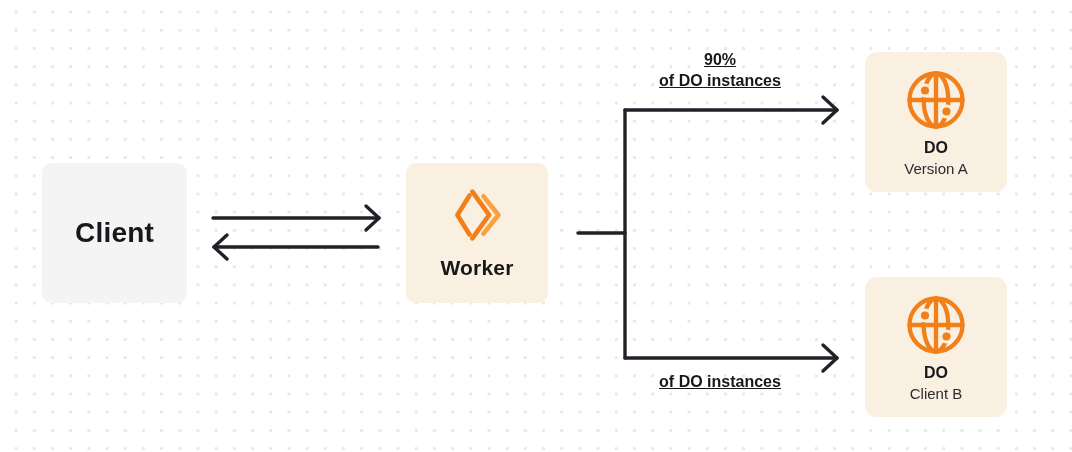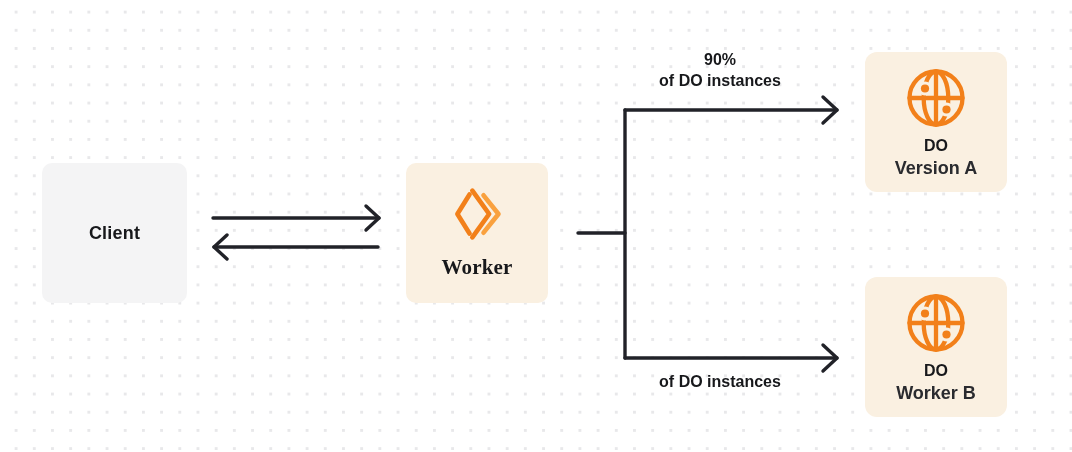--- a/index.html
+++ b/index.html
@@ -39,30 +39,30 @@
     position:absolute;
     border-radius:10px;
     display:flex;flex-direction:column;
     align-items:center;justify-content:center;
   }
   .client-node{
     left:42px;top:163px;width:145px;height:140px;
     background:var(--node-gray);
   }
   .client-node .node-label{
-    font-size:18px;font-weight:700;color:var(--text-dark);
+    font-size:28px;font-weight:700;color:var(--text-dark);
     letter-spacing:.2px;
   }
   .worker-node{
     left:406px;top:163px;width:142px;height:140px;
     background:var(--node-cream);
   }
   .worker-node .node-label{
     font-size:21px;font-weight:700;color:var(--text-dark);
-    margin-top:13px;letter-spacing:.2px;font-family:Liberation Serif, serif;
+    margin-top:13px;letter-spacing:.2px;
   }
   .worker-icon{width:56px;height:56px;display:block;}
   .worker-icon polyline{
     fill:none;stroke-width:5;
     stroke-linecap:round;stroke-linejoin:round;
   }
   .stroke-orange{stroke:var(--accent-orange);}
   .stroke-orange-light{stroke:var(--accent-orange-light);}
   .do-node{
     left:865px;width:142px;height:140px;
@@ -76,28 +76,29 @@
     stroke:var(--accent-orange);stroke-width:4.3;fill:none;
     stroke-linecap:round;
   }
   .do-icon .dot-gap{fill:var(--node-cream);}
   .do-icon .dot{fill:var(--accent-orange);}
   .do-title{
     font-size:16px;font-weight:700;color:var(--text-dark);
     margin-top:7px;
   }
   .do-sub{
-    font-size:18px;font-weight:700;color:var(--text-muted);
+    font-size:15px;font-weight:400;color:var(--text-muted);
     margin-top:3px;
   }
   .split-label{
     position:absolute;left:600px;width:240px;
     text-align:center;
     font-size:16px;font-weight:700;color:var(--text-dark);
     line-height:21px;
+    text-decoration:underline;
   }
   .split-label-top{top:49px;}
   .split-label-bottom{top:371px;}
 </style>
 </head>
 <body>
 
 <div class="canvas">
 
   <svg class="connector-layer" viewBox="0 0 1072 452" aria-hidden="true">
@@ -159,16 +160,16 @@
         <ellipse cx="32" cy="32" rx="12.3" ry="26.5"></ellipse>
         <path d="M32 5.5 V58.5"></path>
         <path d="M5.5 32 H58.5"></path>
       </g>
       <circle class="dot-gap" cx="21" cy="22.5" r="7"></circle>
       <circle class="dot" cx="21" cy="22.5" r="4.1"></circle>
       <circle class="dot-gap" cx="42.5" cy="43.5" r="7"></circle>
       <circle class="dot" cx="42.5" cy="43.5" r="4.1"></circle>
     </svg>
     <div class="do-title">DO</div>
-    <div class="do-sub">Worker B</div>
+    <div class="do-sub">Client B</div>
   </div>
 
 </div>
 
 </body></html>

